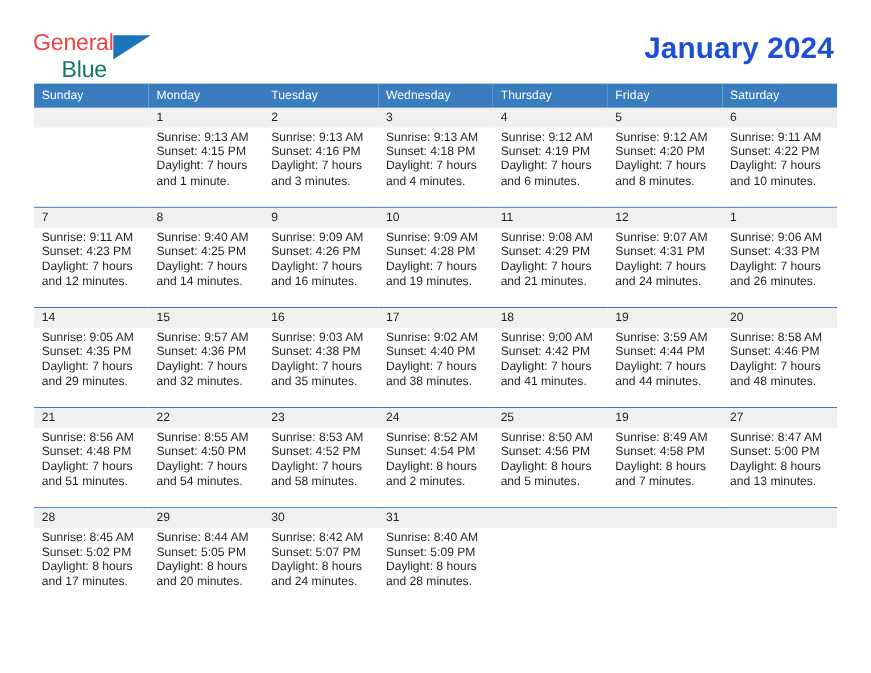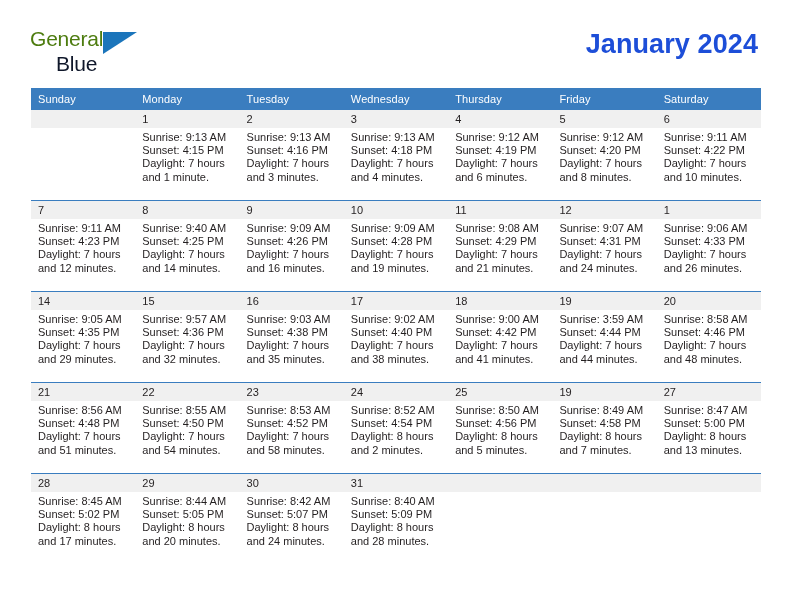--- a/index.html
+++ b/index.html
@@ -31,29 +31,29 @@
   }
 
   .logo {
     position: relative;
     width: 130px;
     height: 48px;
     line-height: 1;
   }
   .logo-general {
     font-size: 21px;
-    color: #4d7c0f;
+    color: #ef4444;
     letter-spacing: -0.2px;
     font-family: "Liberation Sans", sans-serif;
     display: block;
     height: 24px;
   }
   .logo-blue {
     font-size: 21px;
-    color: #0f172a;
+    color: #0f766e;
     letter-spacing: -0.2px;
     display: block;
     margin-left: 26px;
     margin-top: 1px;
   }
   .logo-triangle {
     position: absolute;
     left: 73px;
     top: 4px;
     width: 0;
@@ -78,21 +78,21 @@
     font-size: 14px;
     color: #231f20;
     line-height: 20px;
     margin: 4px 0 0 0;
     font-weight: normal;
   }
 
   
   .calendar {
     width: 730px;
-    margin: 12px auto 0 auto;
+    margin: 0 auto 0 auto;
     border-collapse: collapse;
     table-layout: fixed;
   }
 
   .calendar thead th {
     background: #3a7dbf;
     color: #ffffff;
     font-size: 11px;
     font-weight: normal;
     text-align: left;

